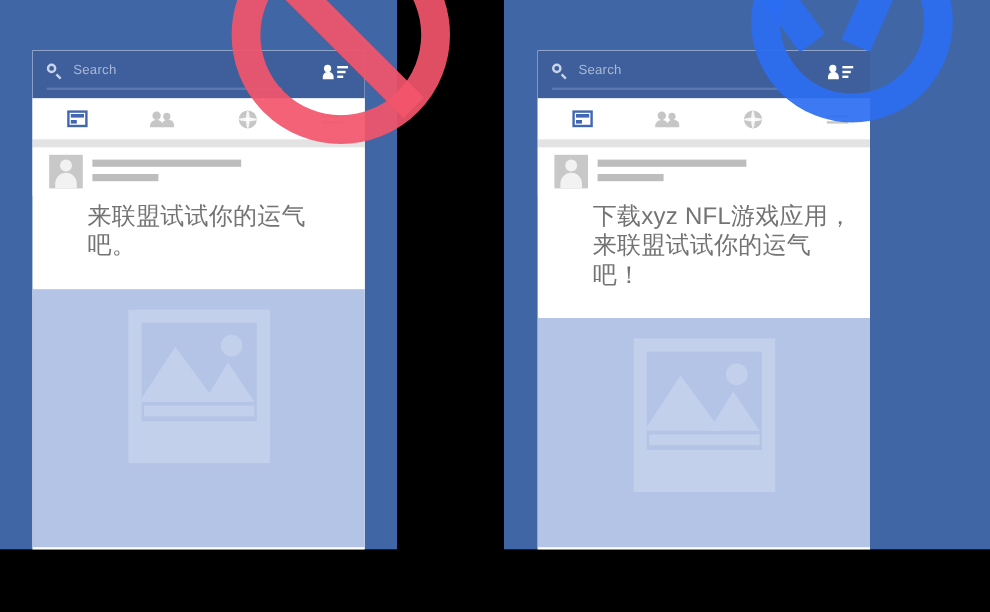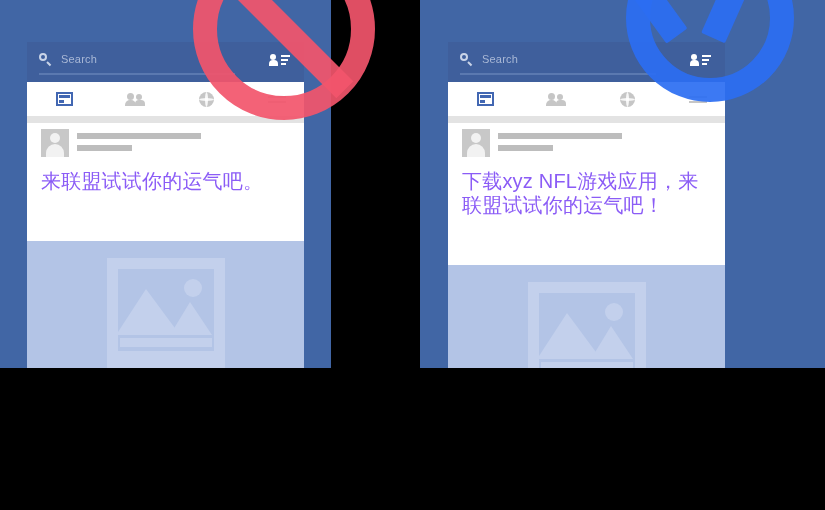--- a/index.html
+++ b/index.html
@@ -1,19 +1,19 @@
 <!DOCTYPE html>
 <html><head>
 <meta charset="utf-8">
 <style>
   html,body{margin:0;padding:0;background:#000;}
   body{width:825px;height:510px;overflow:hidden;font-family:"Liberation Sans","DejaVu Sans",sans-serif;}
   .stage{position:relative;width:825px;height:510px;background:#000;overflow:hidden;}
 
-  .panel{position:absolute;top:0;height:368px;overflow:hidden;}
+  .panel{position:absolute;top:0;height:458px;overflow:hidden;}
   .panel.left{left:0;width:331px;}
   .panel.right{left:420px;width:405px;}
   .panel-bg{position:absolute;inset:0;background:#4166a5;}
 
   
   .mock{position:absolute;background:#ffffff;overflow:hidden;}
   .left .mock{left:27px;top:42px;width:277px;height:431px;}
   .right .mock{left:28px;top:42px;width:277px;height:431px;}
 
   .topbar{position:relative;height:40px;background:#3f5f9c;}
@@ -50,21 +50,21 @@
 
   .nav-divider{height:7px;background:#e3e3e3;}
 
   .post-head{position:relative;height:40px;background:#fff;}
   .avatar{position:absolute;left:14px;top:6px;width:28px;height:28px;background:#c8c8c8;overflow:hidden;}
   .avatar .a-head{position:absolute;left:9px;top:4px;width:10px;height:10px;border-radius:50%;background:#f2f2f2;}
   .avatar .a-body{position:absolute;left:5px;top:15px;width:18px;height:13px;border-radius:9px 9px 0 0;background:#f2f2f2;}
   .line1{position:absolute;left:50px;top:10px;width:124px;height:6px;background:#bdbdbd;}
   .line2{position:absolute;left:50px;top:22px;width:55px;height:6px;background:#bdbdbd;}
 
-  .post-text{padding:6px 14px 0 14px;background:#fff;color:#8b5cf6;font-size:20px;line-height:1.22;letter-spacing:.2px;}
+  .post-text{padding:6px 14px 0 14px;background:#fff;color:#737373;font-size:20px;line-height:1.22;letter-spacing:.2px;margin-left:32px;}
   .left .post-text{height:72px;}
   .right .post-text{height:96px;}
 
   .media{position:relative;background:#b3c4e6;}
   .left .media{height:215px;}
   .right .media{height:191px;}
   .ph-outer{position:absolute;left:50%;transform:translateX(-50%);top:17px;width:118px;height:128px;background:#c3d0ec;}
   .ph-inner{position:absolute;left:11px;top:11px;width:96px;height:82px;background:#b3c4e6;overflow:hidden;}
   .ph-sun{position:absolute;right:12px;top:10px;width:18px;height:18px;border-radius:50%;background:#c3d0ec;}
   .ph-hill-a{position:absolute;left:-2px;bottom:16px;width:0;height:0;border-left:30px solid transparent;border-right:34px solid transparent;border-bottom:46px solid #c3d0ec;}

